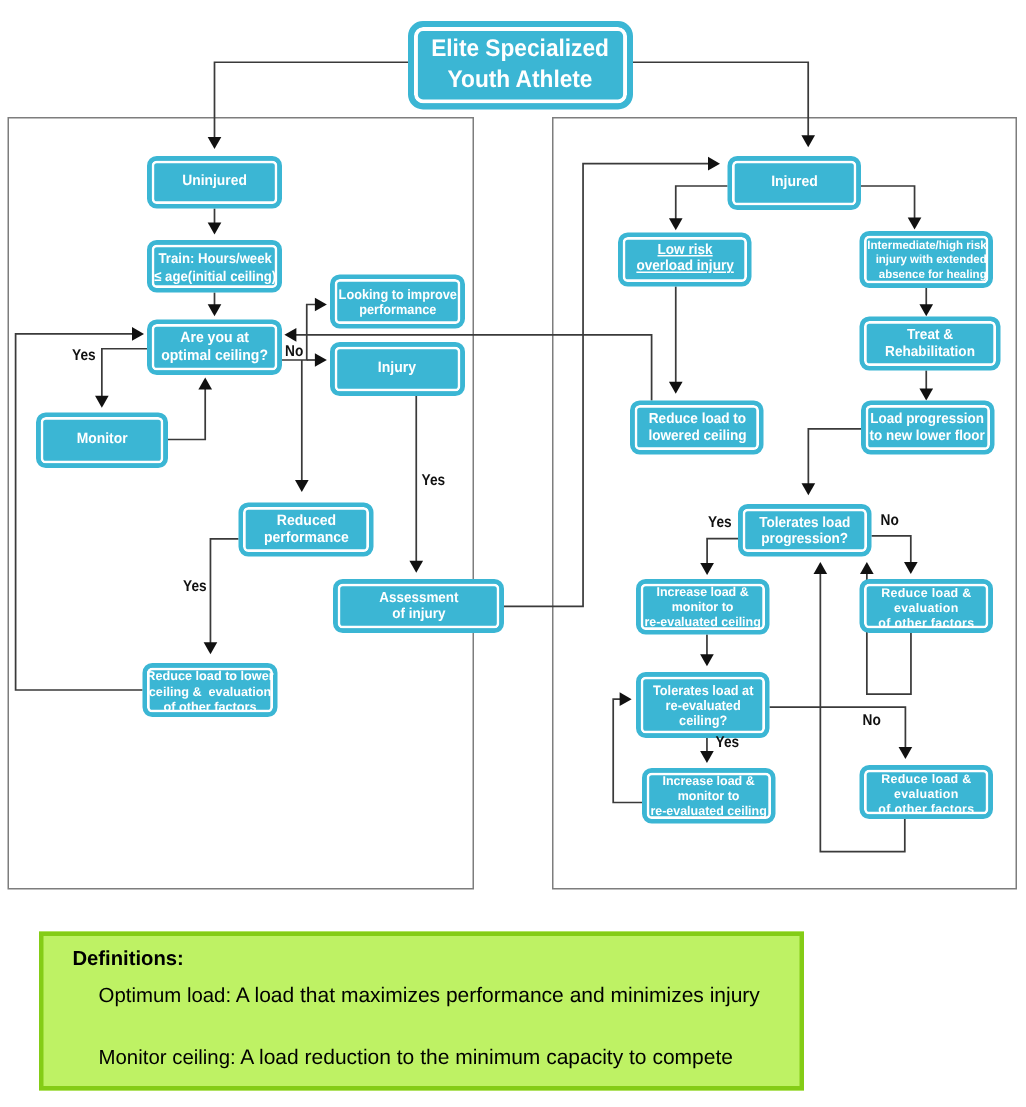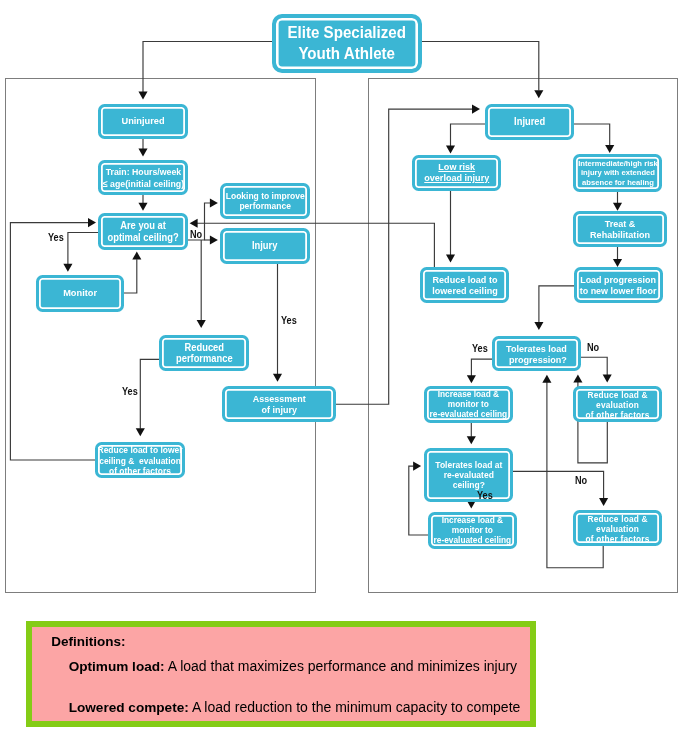--- a/index.html
+++ b/index.html
@@ -7,24 +7,24 @@
   #stage{position:relative;width:684px;height:738px;background:#fff;}
   svg.wires{position:absolute;left:0;top:0;width:684px;height:738px;pointer-events:none;}
   .panel{position:absolute;box-sizing:border-box;border:1px solid #7d7d7d;background:transparent;}
   .node{position:absolute;box-sizing:border-box;background:#3bb6d4;border:3px solid #3bb6d4;border-radius:6.5px;
         box-shadow:inset 0 0 0 1.8px #ffffff;display:flex;align-items:center;justify-content:center;text-align:center;
         color:#ffffff;font-weight:bold;}
   .node .tx{display:block;transform:scaleX(.91);white-space:pre;line-height:1.22;}
   .lbl{position:absolute;color:#111;font-weight:bold;font-size:10.5px;white-space:nowrap;line-height:1;text-align:center;}
   .lbl .tx{display:block;transform:scaleX(.87);transform-origin:left top;}
   
-  .defbox{position:absolute;box-sizing:border-box;border:6px solid #84cc16;background:#fca5a5;padding-left:44px;}
+  .defbox{position:absolute;box-sizing:border-box;border:3px solid #84cc16;background:#bef264;padding-left:44px;}
   .defttl{position:absolute;font-weight:bold;color:#000;white-space:nowrap;line-height:1.25;}
   .defrow{position:absolute;color:#000;white-space:nowrap;line-height:1.25;}
-  .defrow b{font-weight:bold;}
+  .defrow b{font-weight:normal;}
 </style>
 </head>
 <body>
 <div id="stage">
   <div class="panel" style="left: 4.5px; top: 77.5px; width: 311px; height: 515px;"></div>
   <div class="panel" style="left: 367.5px; top: 77.5px; width: 310px; height: 515px;"></div>
   <svg class="wires" viewBox="0 0 684 738">
       <polyline points="272,41.5 143,41.5 143,92" fill="none" stroke="#3a3a3a" stroke-width="1.15"></polyline>
       <path d="M 138.45 91.4 L 147.55 91.4 L 143 99.4 Z" fill="#111"></path>
       <polyline points="422,41.5 538.8,41.5 538.8,90.5" fill="none" stroke="#3a3a3a" stroke-width="1.15"></polyline>
@@ -91,21 +91,21 @@
         <span class="tx" style="transform: scaleX(0.935);">Uninjured</span>
       </div>
       <div class="node" style="left: 98px; top: 160px; width: 90px; height: 35px; font-size: 9.4px;">
         <span class="tx" style="transform: scaleX(0.935); line-height: 11.3px;">Train: Hours/week
 ≤ age(initial ceiling)</span>
       </div>
       <div class="node" style="left: 98px; top: 213px; width: 90px; height: 37px; font-size: 10px;">
         <span class="tx" style="transform: scaleX(0.935); line-height: 11.2px;">Are you at
 optimal ceiling?</span>
       </div>
-      <div class="node" style="left: 24px; top: 275px; width: 88px; height: 37px; font-size: 9.9px; margin-left: 12px;">
+      <div class="node" style="left: 24px; top: 275px; width: 88px; height: 37px; font-size: 9.9px;">
         <span class="tx" style="transform: scaleX(0.935);">Monitor</span>
       </div>
       <div class="node" style="left: 220px; top: 183px; width: 90px; height: 36px; font-size: 9.1px;">
         <span class="tx" style="transform: scaleX(0.935); line-height: 10.4px;">Looking to improve
 performance</span>
       </div>
       <div class="node" style="left: 220px; top: 228px; width: 90px; height: 36px; font-size: 10px;">
         <span class="tx" style="transform: scaleX(0.935);">Injury</span>
       </div>
       <div class="node" style="left: 159px; top: 335px; width: 90px; height: 36px; font-size: 10px;">
@@ -121,52 +121,52 @@
 ceiling &amp;  evaluation
 of other factors</span>
       </div>
       <div class="node" style="left: 485px; top: 104px; width: 89px; height: 36px; font-size: 10px;">
         <span class="tx" style="transform: scaleX(0.935);">Injured</span>
       </div>
       <div class="node" style="left: 412px; top: 155px; width: 89px; height: 36px; font-size: 9.7px; text-decoration: underline;">
         <span class="tx" style="transform: scaleX(0.935); line-height: 10.6px;">Low risk
 overload injury</span>
       </div>
-      <div class="node" style="left: 573px; top: 154px; width: 89px; height: 38px; font-size: 7.9px;">
+      <div class="node" style="left: 573px; top: 154px; width: 89px; height: 38px; font-size: 7.9px; text-align: right;">
         <span class="tx" style="transform: scaleX(0.97); line-height: 9.2px;">Intermediate/high risk
 injury with extended
 absence for healing</span>
       </div>
       <div class="node" style="left: 573px; top: 211px; width: 94px; height: 36px; font-size: 9.7px;">
         <span class="tx" style="transform: scaleX(0.935); line-height: 11.2px;">Treat &amp;
 Rehabilitation</span>
       </div>
       <div class="node" style="left: 420px; top: 267px; width: 89px; height: 36px; font-size: 9.7px;">
         <span class="tx" style="transform: scaleX(0.935); line-height: 11px;">Reduce load to
 lowered ceiling</span>
       </div>
       <div class="node" style="left: 574px; top: 267px; width: 89px; height: 36px; font-size: 9.6px;">
         <span class="tx" style="transform: scaleX(0.935); line-height: 11px;">Load progression
 to new lower floor</span>
       </div>
-      <div class="node" style="left: 492px; top: 336px; width: 89px; height: 35px; font-size: 9.7px; text-align: right;">
+      <div class="node" style="left: 492px; top: 336px; width: 89px; height: 35px; font-size: 9.7px;">
         <span class="tx" style="transform: scaleX(0.935); line-height: 11px;">Tolerates load
 progression?</span>
       </div>
       <div class="node" style="left: 424px; top: 386px; width: 89px; height: 37px; font-size: 8.45px;">
         <span class="tx" style="transform: scaleX(0.985); position: relative; top: 0.6px; line-height: 9.9px;">Increase load &amp;
 monitor to
 re-evaluated ceiling</span>
       </div>
       <div class="node" style="left: 573px; top: 386px; width: 89px; height: 36px; font-size: 8.3px;">
         <span class="tx" style="transform: scaleX(1); letter-spacing: 0.2px; margin-left: 0.2px; position: relative; top: 1.3px; line-height: 10.05px;">Reduce load &amp;
 evaluation
 of other factors</span>
       </div>
-      <div class="node" style="left: 424px; top: 448px; width: 89px; height: 54px; font-size: 9.1px;">
+      <div class="node" style="left: 424px; top: 448px; width: 89px; height: 44px; font-size: 9.1px;">
         <span class="tx" style="transform: scaleX(0.935); line-height: 10.2px;">Tolerates load at
 re-evaluated
 ceiling?</span>
       </div>
       <div class="node" style="left: 428px; top: 512px; width: 89px; height: 37px; font-size: 8.45px;">
         <span class="tx" style="transform: scaleX(0.985); position: relative; top: 0.6px; line-height: 9.9px;">Increase load &amp;
 monitor to
 re-evaluated ceiling</span>
       </div>
       <div class="node" style="left: 573px; top: 510px; width: 89px; height: 36px; font-size: 8.3px;">
@@ -195,15 +195,15 @@
       <div class="lbl" style="left: 476.5px; top: 490.4px;">
         <span class="tx">Yes</span>
       </div>
       <div class="lbl" style="left: 575.3px; top: 474.8px;">
         <span class="tx">No</span>
       </div>
     </div>
   <div class="defbox" style="left: 26px; top: 621px; width: 510px; height: 106px;">
       <div class="defttl" style="left: 19.3px; top: 6.8px; font-size: 13.5px;">Definitions:</div>
       <div class="defrow" style="left: 36.7px; top: 31.2px; font-size: 14px;"><b style="font-size: 13.6px;">Optimum load:</b><span> A load that maximizes performance and minimizes injury</span></div>
-      <div class="defrow" style="left: 36.7px; top: 72px; font-size: 14px;"><b style="font-size: 13.6px;">Lowered compete:</b><span> A load reduction to the minimum capacity to compete</span></div>
+      <div class="defrow" style="left: 36.7px; top: 72px; font-size: 14px;"><b style="font-size: 13.6px;">Monitor ceiling:</b><span> A load reduction to the minimum capacity to compete</span></div>
     </div>
 </div>
 
 </body></html>

